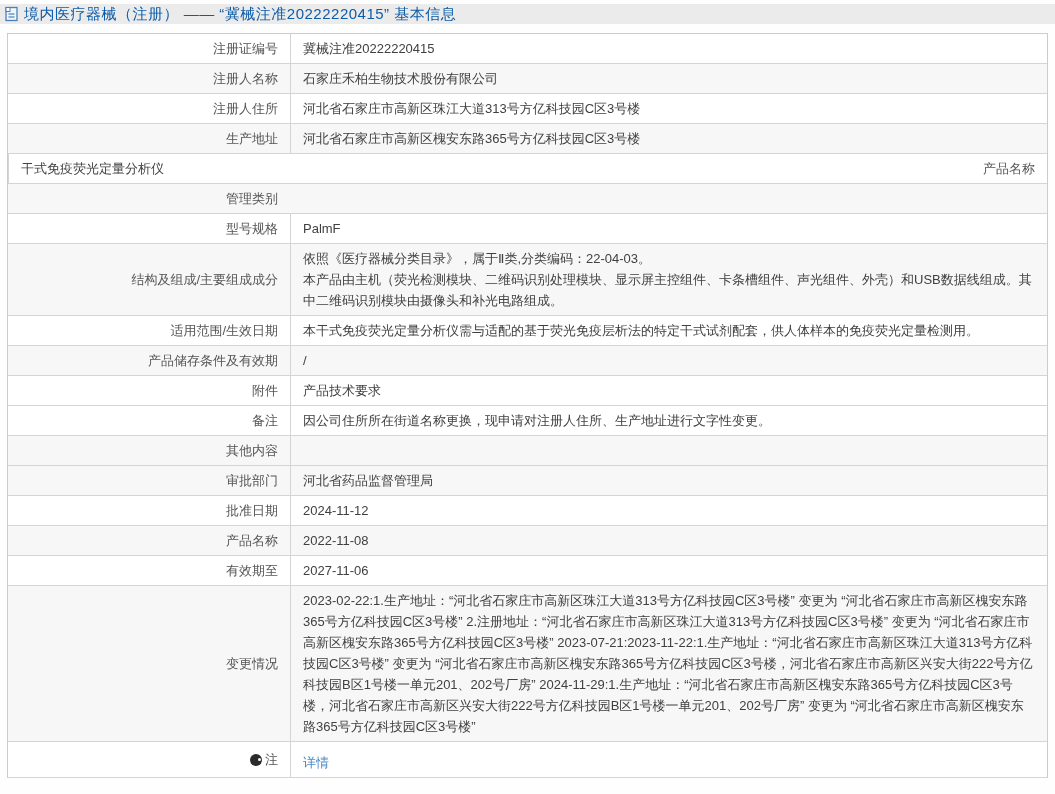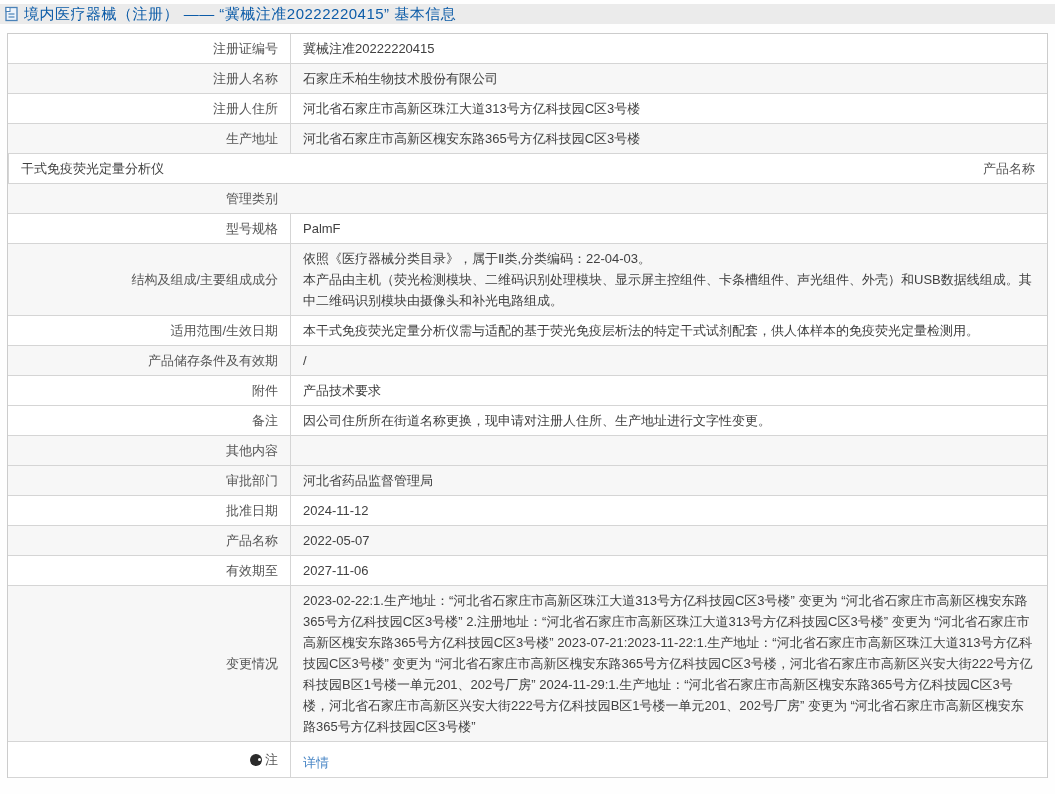--- a/index.html
+++ b/index.html
@@ -220,21 +220,21 @@
     <div class="cell value">
         <span class="value-text">2024-11-12</span>
       </div>
   </div>
 
   <div class="row alt">
     <div class="cell label">
         <span>产品名称</span>
       </div>
     <div class="cell value">
-        <span class="value-text">2022-05-07</span>
+        <span class="value-text">2022-11-08</span>
       </div>
   </div>
 
   <div class="row">
     <div class="cell label">
         <span>有效期至</span>
       </div>
     <div class="cell value">
         <span class="value-text">2027-11-06</span>
       </div>

